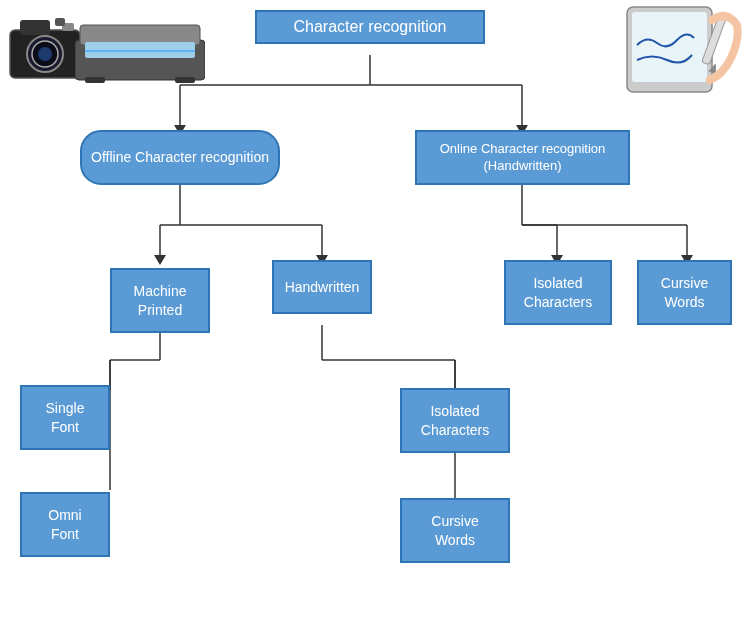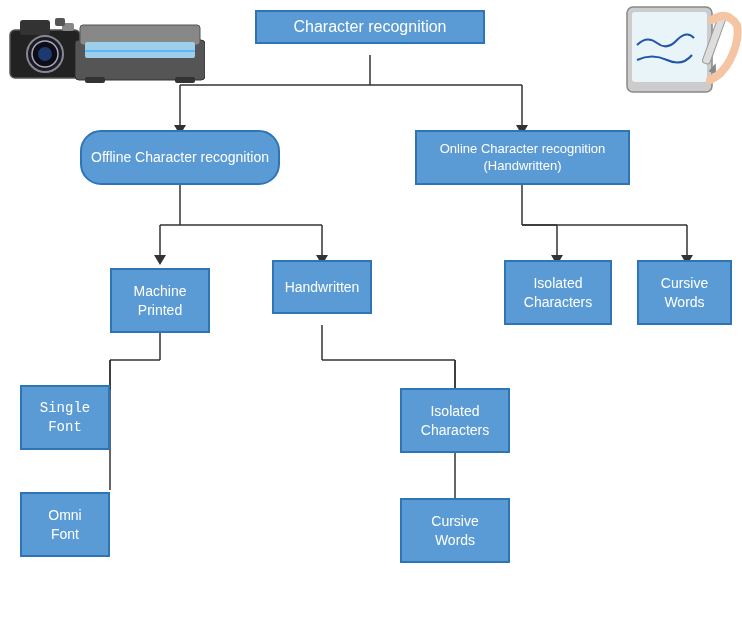--- a/index.html
+++ b/index.html
@@ -185,21 +185,21 @@
   </div>
 
   <div class="box" style="left:504px; top:260px; width:108px; height:65px;">
     <span>Isolated<br>Characters</span>
   </div>
 
   <div class="box" style="left:637px; top:260px; width:95px; height:65px;">
     <span>Cursive<br>Words</span>
   </div>
 
-  <div class="box" style="left:20px; top:385px; width:90px; height:65px;font-family:Liberation Mono, monospace;">
+  <div class="box" style="left:20px; top:385px; width:90px; height:65px;">
     <span>Single<br>Font</span>
   </div>
 
   <div class="box" style="left:20px; top:492px; width:90px; height:65px;">
     <span>Omni<br>Font</span>
   </div>
 
   <div class="box" style="left:400px; top:388px; width:110px; height:65px;">
     <span>Isolated<br>Characters</span>
   </div>

